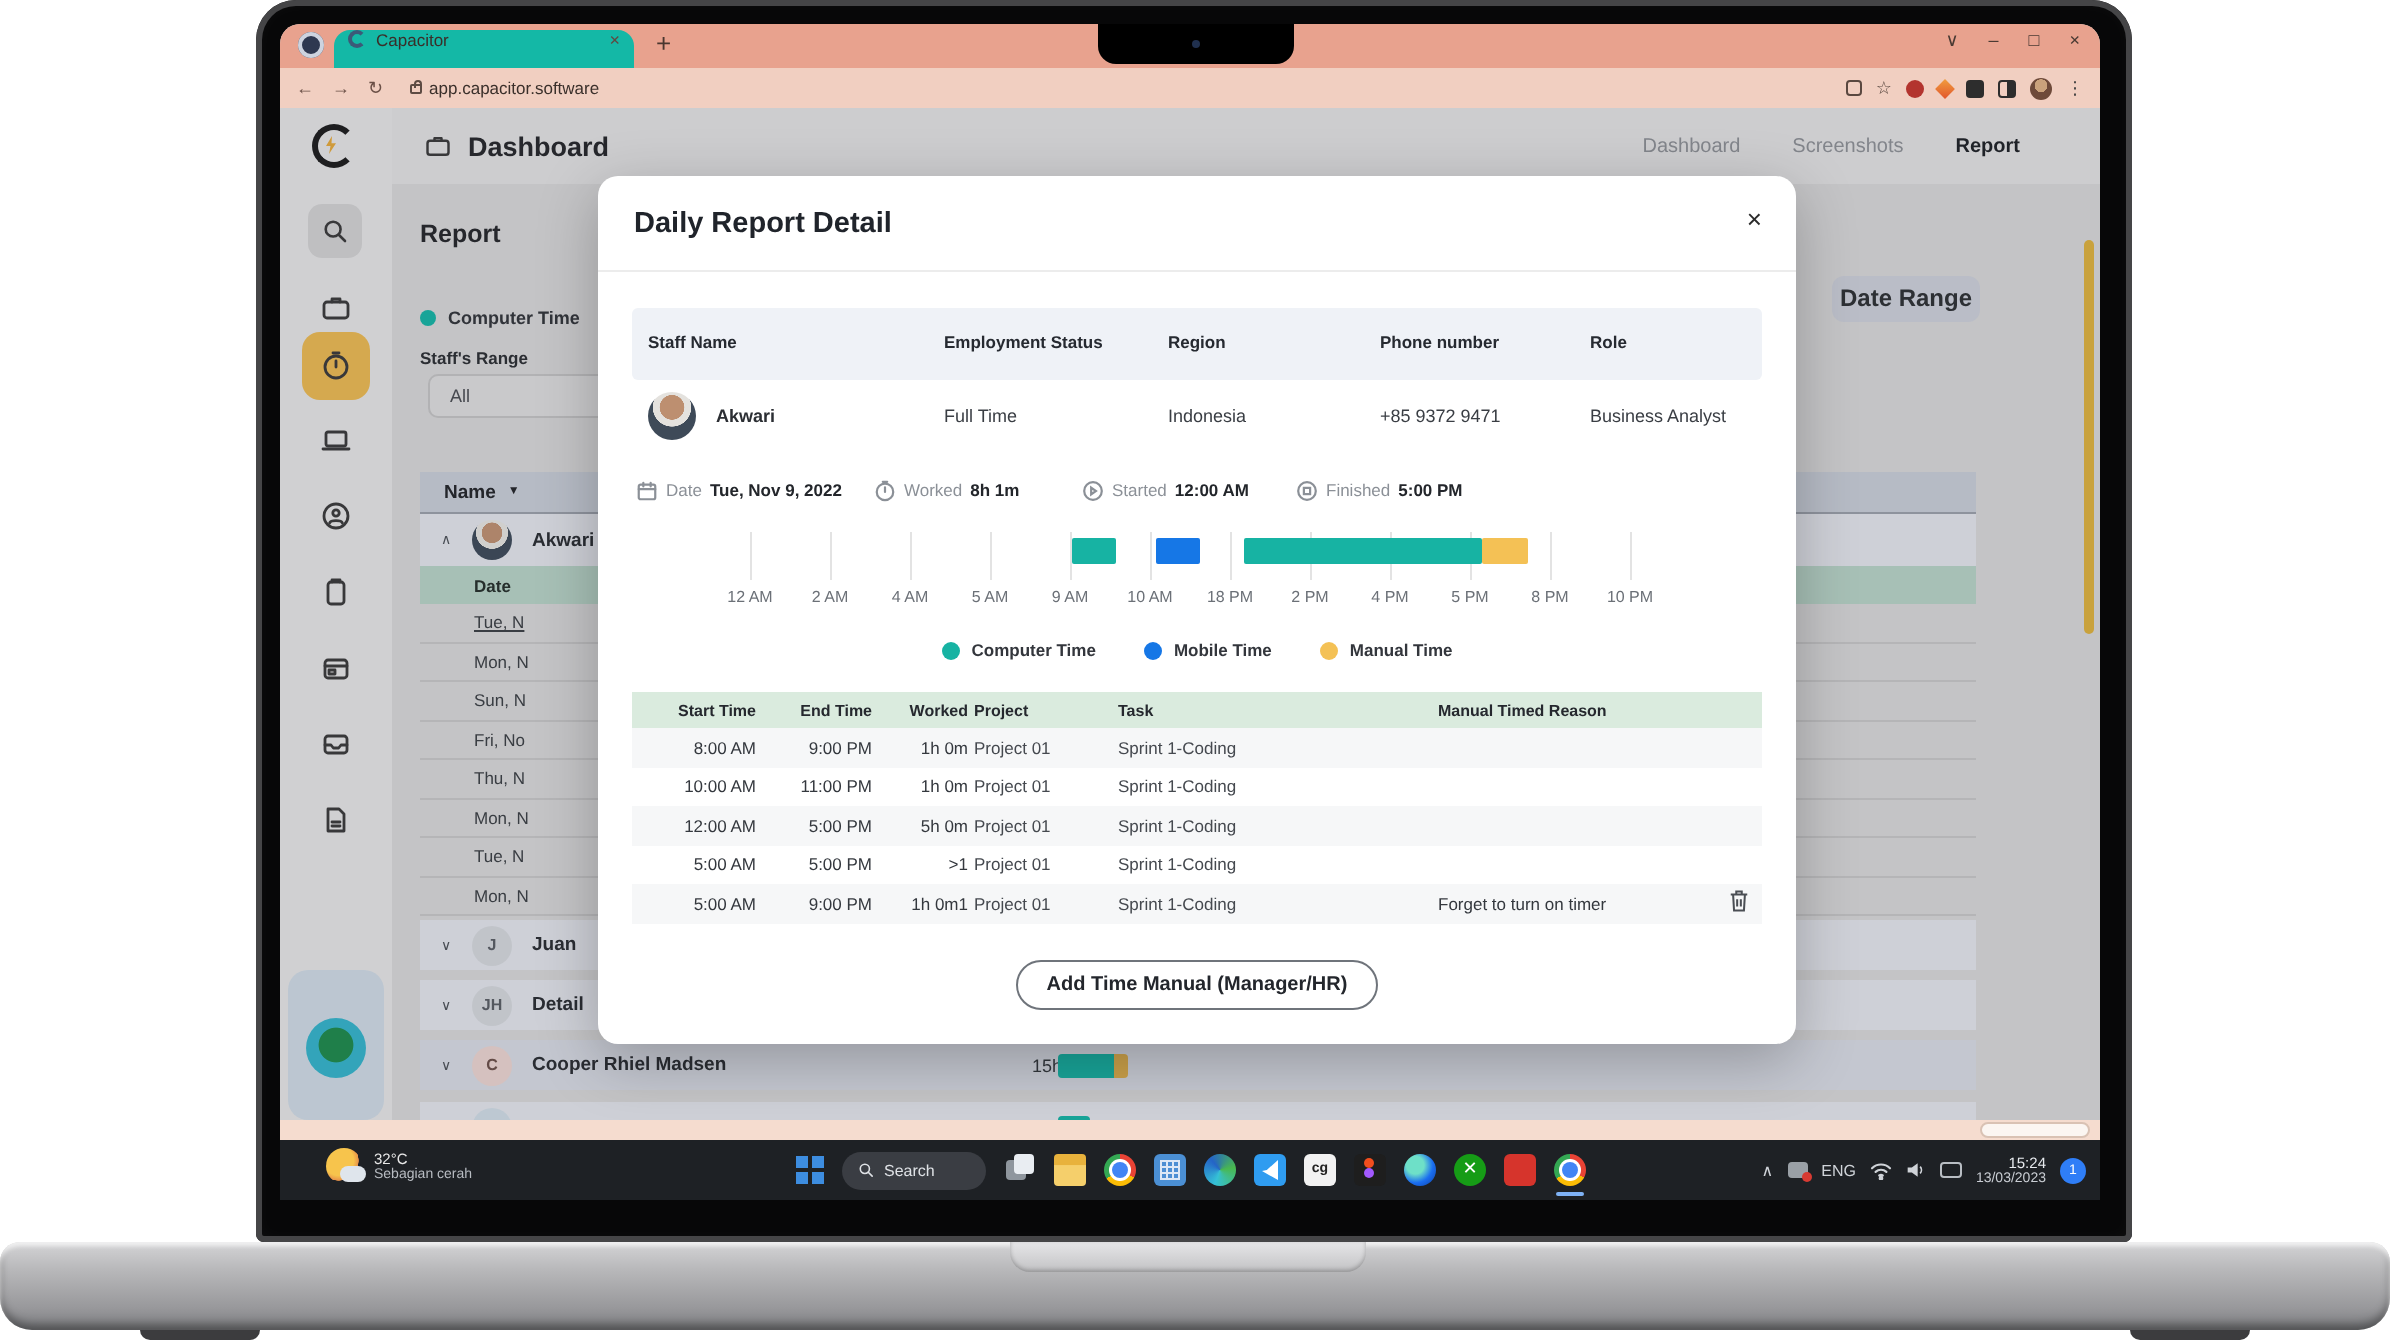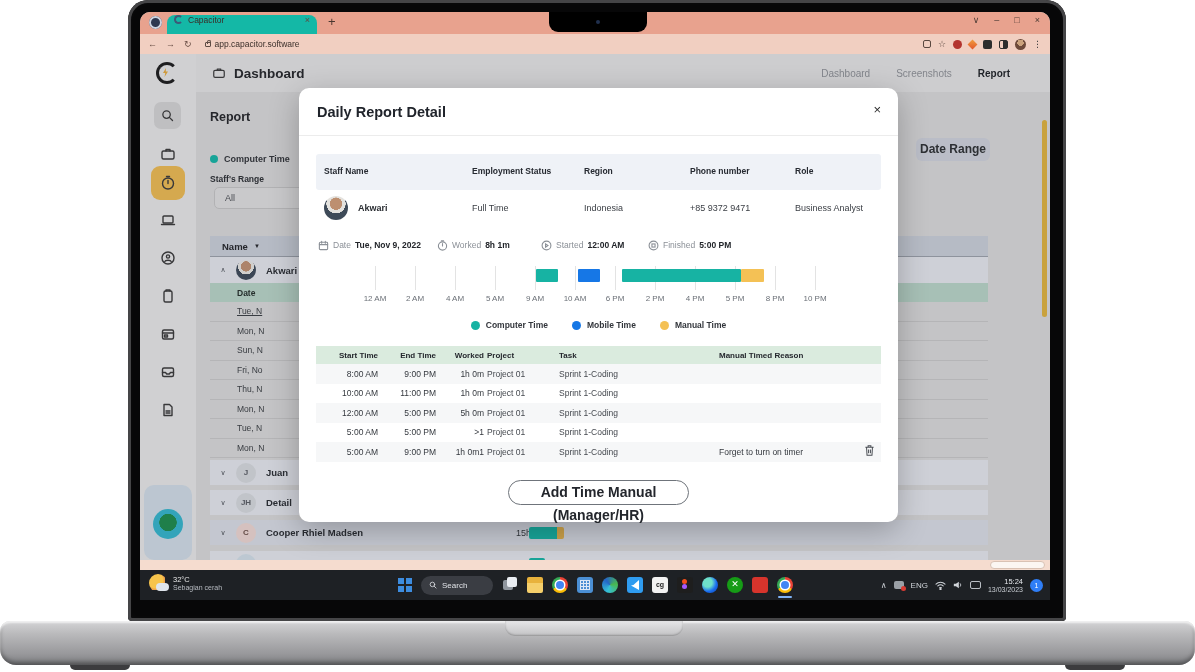--- a/index.html
+++ b/index.html
@@ -146,29 +146,29 @@
     grid-template-columns:62px 58px 48px 72px 160px 145px 20px; align-items:center; }
   .eh { top:258px; height:18px; background:#DAEBDE; font-size:8px; font-weight:bold; color:#25282e; }
   .er { height:19.5px; font-size:8.5px; color:#34383e; }
   .er.odd { background:#F6F7F8; }
   .eh > div:nth-child(-n+3), .er > div:nth-child(-n+3) { text-align:right; }
   .eh > div:nth-child(n+4), .er > div:nth-child(n+4) { padding-left:3px; }
   .er .proj, .er .task { color:#45494f; }
   .trash { width:11px; height:13px; color:#4a4e54; }
 
   .m-addbtn { position:absolute; left:209px; top:392px; width:181px; height:25px; background:#fff;
-    border:1.4px solid #6f747b; border-radius:13px; font-size:14px; font-weight:bold; color:#23262c;
+    border:1.4px solid #6f747b; border-radius:13px; font-size:10px; font-weight:bold; color:#23262c;
     text-align:center; line-height:23px; }
 
   
   .bottomstrip { position:absolute; left:0; top:548px; width:910px; height:10px; background:#F5DCCF; }
   .chip { position:absolute; right:5px; top:1px; width:55px; height:8px; background:#fbf6f2; border:1px solid #d9c2b4; border-radius:4px; }
 
   .taskbar { position:absolute; left:0; top:558px; width:910px; height:30px; background:#1E2125; }
-  .tb-weather { position:absolute; left:9px; top:4px; display:flex; gap:6px; align-items:center; }
+  .tb-weather { position:absolute; left:23px; top:4px; display:flex; gap:6px; align-items:center; }
   .wicon { width:18px; height:18px; border-radius:50%; background:radial-gradient(circle at 35% 35%, #f7c44c 0 45%, #e8934a 60%, transparent 61%); position:relative; }
   .wicon:after { content:""; position:absolute; right:-2px; bottom:1px; width:13px; height:8px; background:#dfe5ec; border-radius:6px; }
   .wtxt div:first-child { font-size:7.5px; color:#e8e8e8; }
   .wtxt div:last-child { font-size:7px; color:#b8bcc2; }
   .tb-icons { position:absolute; left:258px; top:4px; height:22px; display:flex; align-items:center; gap:9px; }
   .tb-start { width:14px; height:14px; display:grid; grid-template-columns:6px 6px; grid-template-rows:6px 6px; gap:2px; }
   .tb-start i { background:#3d8de0; }
   .tb-search { width:72px; height:19px; background:#3A3D43; border-radius:10px; display:flex; align-items:center; gap:5px; padding:0 8px; }
   .tb-search span { font-size:8px; color:#dfe2e6; }
   .ticon { width:16px; height:16px; border-radius:3px; position:relative; flex:none; }
@@ -460,21 +460,21 @@
                 <div class="tl-cell">
                   <div class="tl-line"></div>
                   <div class="tl-lab">9 AM</div>
                 </div>
                 <div class="tl-cell">
                   <div class="tl-line"></div>
                   <div class="tl-lab">10 AM</div>
                 </div>
                 <div class="tl-cell">
                   <div class="tl-line"></div>
-                  <div class="tl-lab">6 PM</div>
+                  <div class="tl-lab">18 PM</div>
                 </div>
                 <div class="tl-cell">
                   <div class="tl-line"></div>
                   <div class="tl-lab">2 PM</div>
                 </div>
                 <div class="tl-cell">
                   <div class="tl-line"></div>
                   <div class="tl-lab">4 PM</div>
                 </div>
                 <div class="tl-cell">

